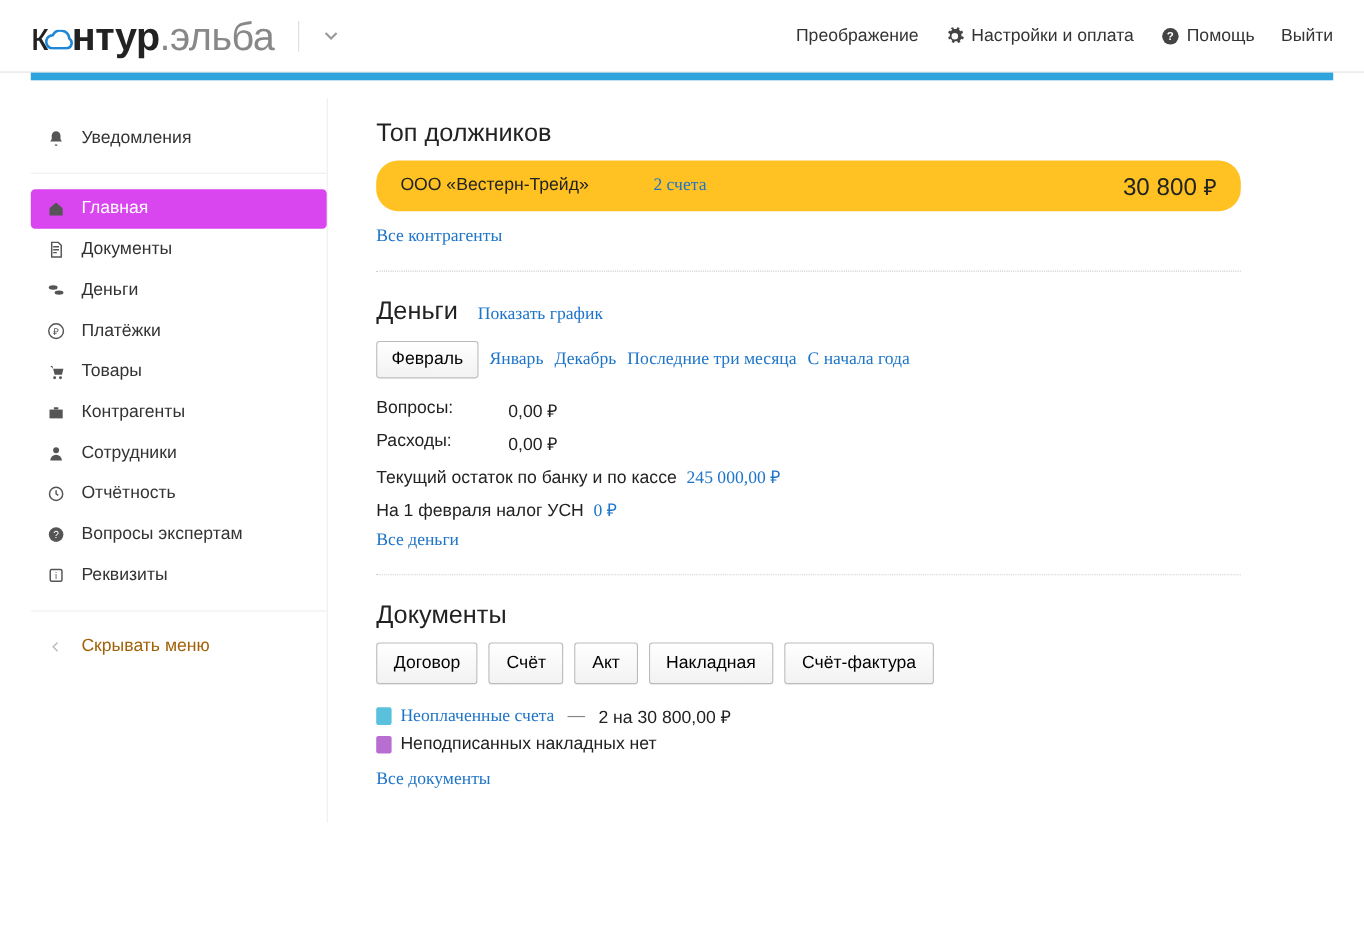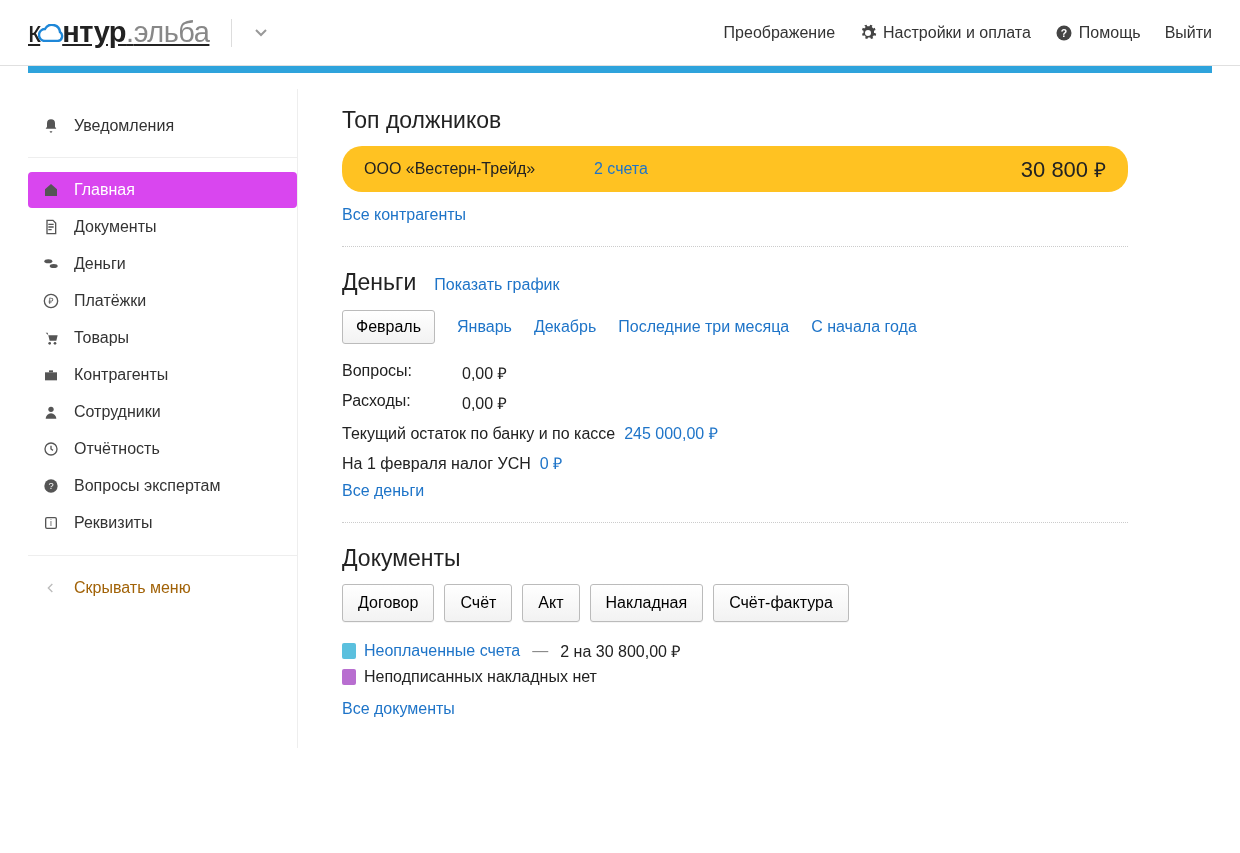--- a/index.html
+++ b/index.html
@@ -1,18 +1,18 @@
 <!DOCTYPE html>
 <html><head>
 <meta charset="utf-8">
 <style>
 * { margin: 0; padding: 0; box-sizing: border-box; }
 body { font-family: -apple-system, Arial, sans-serif; background: #fff; font-size: 15px; color: #222; }
 .header { height: 66px; display: flex; align-items: center; padding: 0 28px; border-bottom: 1px solid #e0e0e0; }
-.logo { font-size: 29px; letter-spacing: -0.5px; color: #222; text-decoration: underline; }
+.logo { font-size: 36px; letter-spacing: -0.5px; color: #222; }
 .logo .cloud { color: #1e87d8; display: inline-block; margin: 0 -2px; }
 .logo .bold { font-weight: 600; }
 .logo .light { color: #888; font-weight: 300; }
 .logo-chevron { margin-left: 22px; color: #999; padding-left: 22px; border-left: 1px solid #ddd; height: 28px; display: flex; align-items: center; cursor: pointer;}
 .header-right { margin-left: auto; display: flex; align-items: center; gap: 24px; }
 .header-link { color: #333; font-size: 16px; cursor: pointer; display: flex; align-items: center; gap: 6px; }
 .icon { display: inline-flex; width: 18px; height: 18px; }
 .top-bar { height: 7px; background: #2ea3dc; margin: 0 28px; }
 .layout { display: flex; padding: 16px 28px; }
 .sidebar { width: 270px; padding: 18px 0; border-right: 1px solid #eee; }
@@ -24,27 +24,27 @@
 .side-sep { border-top: 1px solid #eee; margin: 14px 0; }
 .side-hide { color: #a16207; }
 .side-hide svg { fill: #bbb; }
 .main { flex: 1; padding: 18px 0 30px 44px; max-width: 830px; }
 .section-title { font-size: 23px; font-weight: 400; margin-bottom: 12px; }
 .debtor-bar { background: #ffc222; border-radius: 20px; padding: 9px 22px; display: flex; align-items: center; margin-bottom: 14px; }
 .debtor-name { flex: 0 0 230px; font-size: 16px; }
 .debtor-count { color: #1e74c8; font-size: 16px; }
 .debtor-sum { margin-left: auto; font-size: 22px; }
 .ruble { font-size: 0.92em; }
-.link { color: #1e74c8; cursor: pointer; font-size: 16px; }
+.link { color: #1e74c8; cursor: pointer; font-size: 16px; font-family: Liberation Serif, serif; }
 .dotted-sep { border-top: 1px dotted #ccc; margin: 22px 0; }
 .money-head { display: flex; align-items: baseline; gap: 18px; margin-bottom: 14px; }
 .btn-row { display: flex; gap: 10px; margin-bottom: 18px; }
 .btn { background: linear-gradient(#fff,#f2f2f2); border: 1px solid #bbb; border-radius: 3px; padding: 9px 15px; font-size: 16px; cursor: pointer; box-shadow: 0 1px 0 rgba(0,0,0,0.04);}
 .btn.highlight { box-shadow: 0 0 0 6px #ffe58a; }
-.tab-row { display: flex; align-items: center; gap: 22px; margin-bottom: 18px; font-size: 16px;}
+.tab-row { display: flex; align-items: center; gap: 10px; margin-bottom: 18px; font-size: 16px;}
 .tab-btn { background: linear-gradient(#fff,#f2f2f2); border: 1px solid #bbb; border-radius: 3px; padding: 7px 13px; font-size: 16px; cursor: pointer;}
 .kv-row { display: flex; margin-bottom: 8px; font-size: 16px; }
 .kv-label { width: 120px; }
 .kv-text { font-size: 16px; margin-bottom: 8px; }
 .doc-status { display: flex; align-items: center; gap: 8px; margin-bottom: 6px; font-size: 16px;}
 .doc-icon { width: 14px; height: 16px; display: inline-block; border-radius: 2px; }
 .di-blue { background: #5bc0de; }
 .di-green { background: #7ac24a; }
 .di-purple { background: #b86ed0; }
 .dash { color: #888; margin: 0 4px; }

